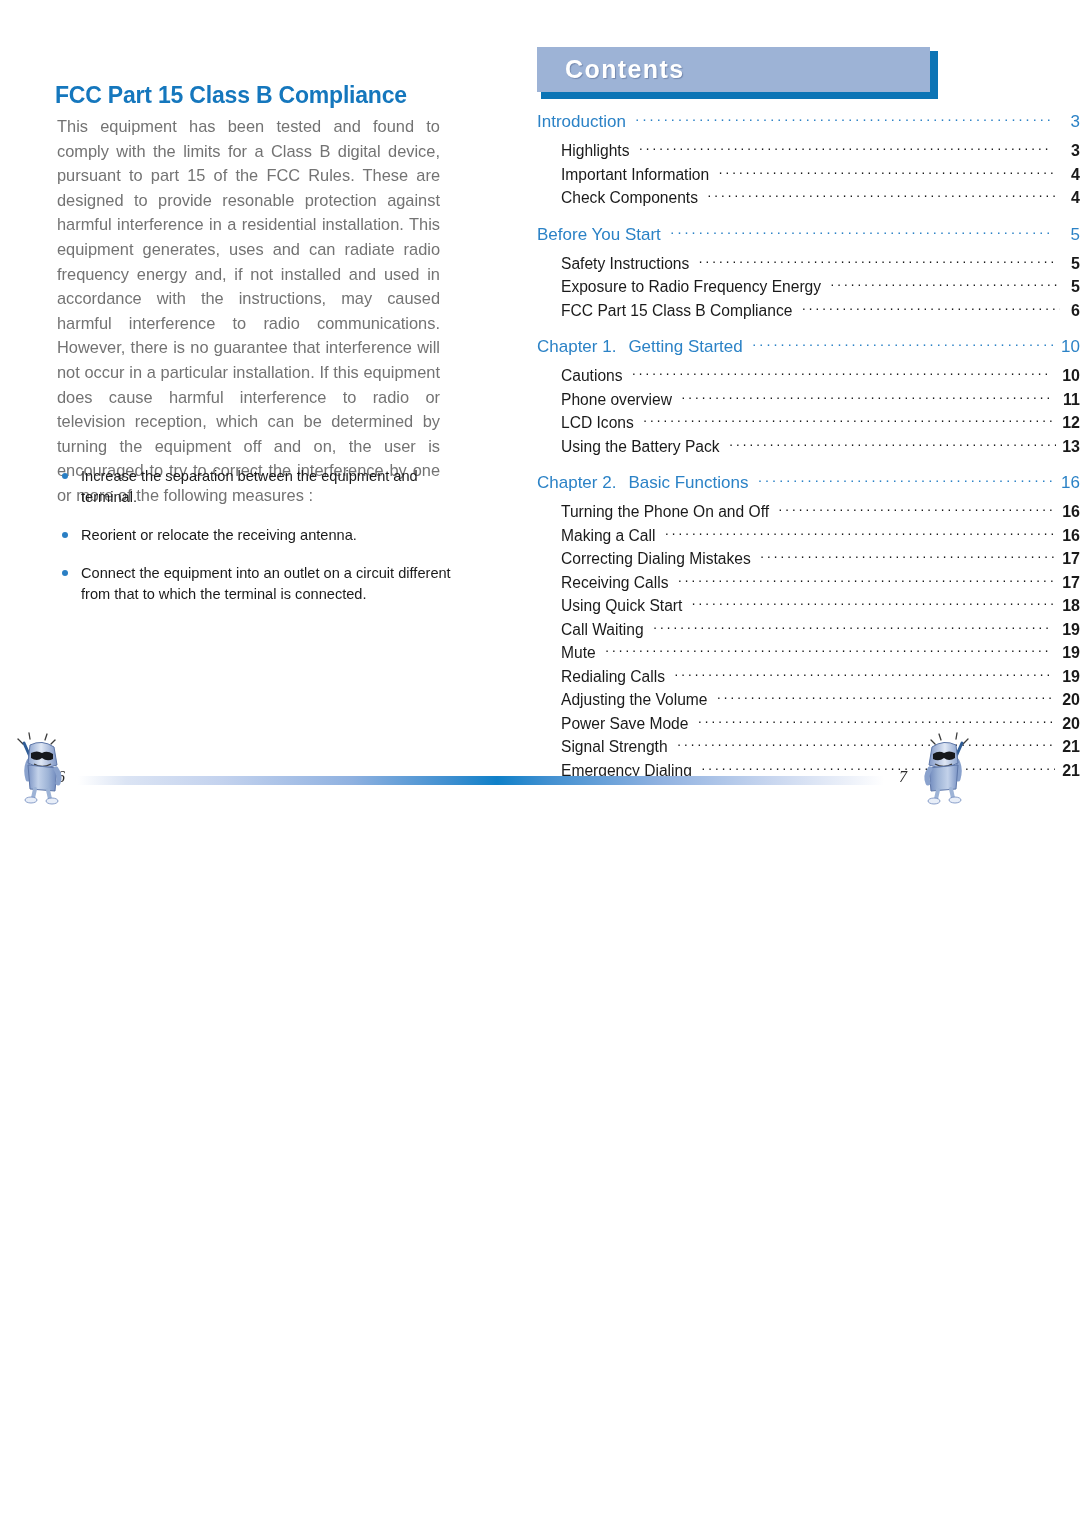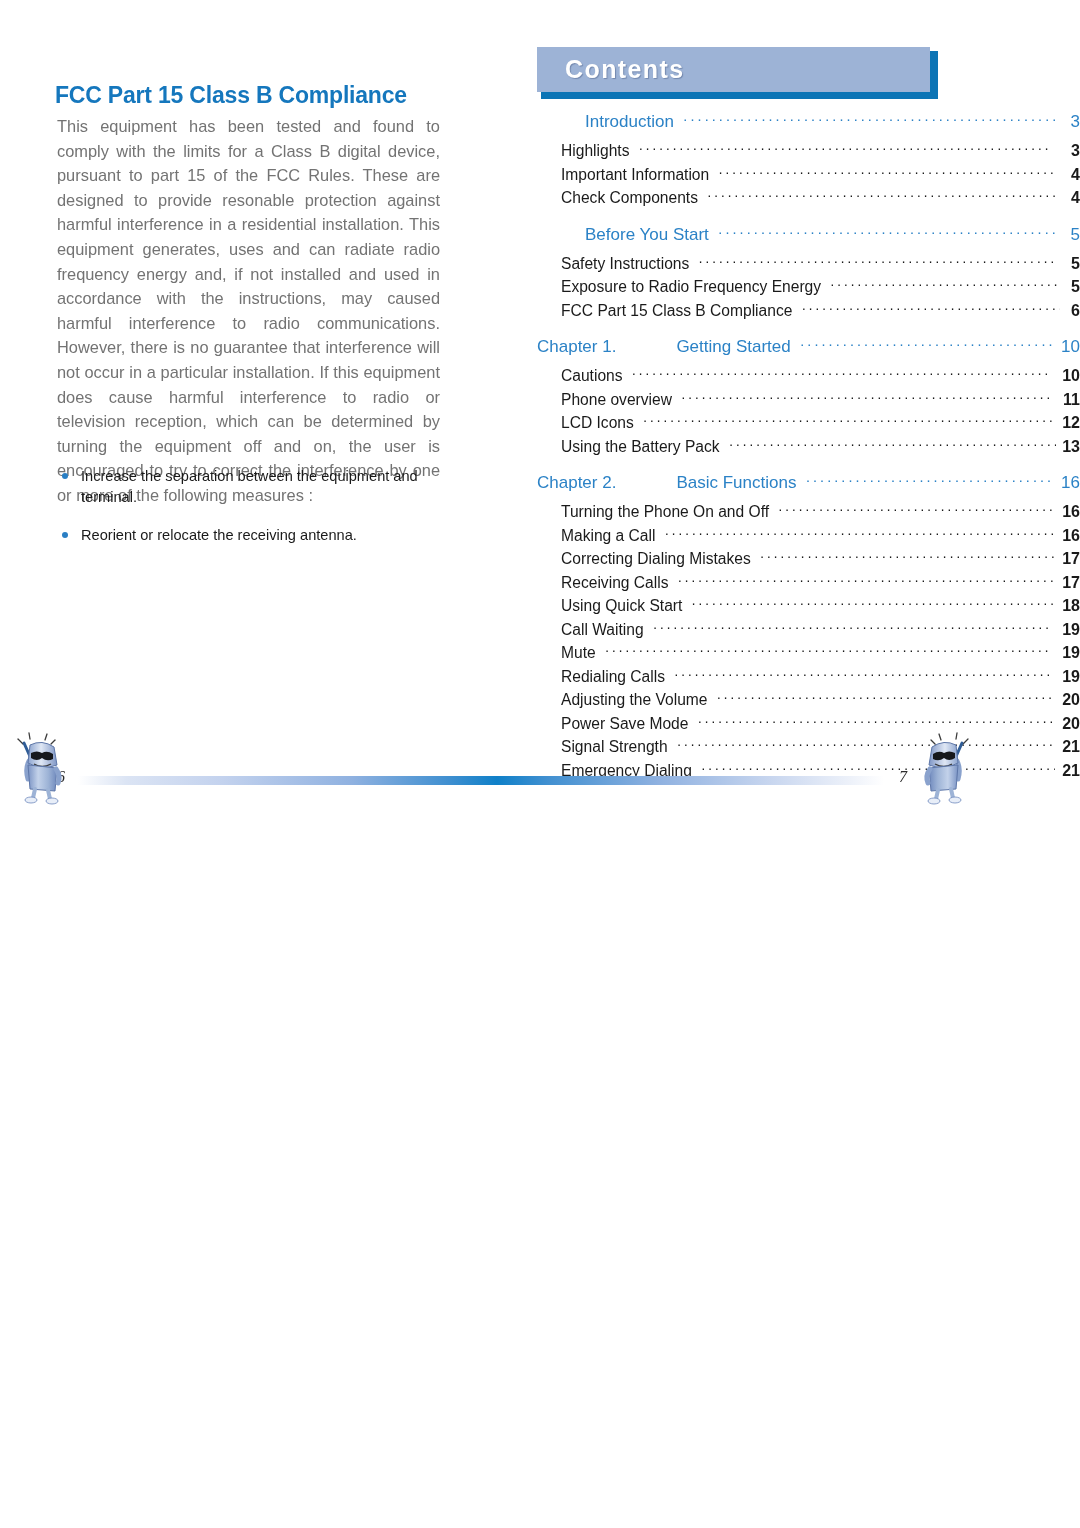--- a/index.html
+++ b/index.html
@@ -135,21 +135,21 @@
     align-items: baseline;
     white-space: nowrap;
   }
   .toc-head {
     padding-left: 37px;
     font-size: 17px;
     color: #2b82c6;
     height: 30px;
     align-items: baseline;
   }
-  .toc-head .label { padding-right: 9px; margin-left: 48px; }
+  .toc-head .label { padding-right: 9px; }
   .toc-head .leader {
     flex: 1 1 auto;
     overflow: hidden;
     font-size: 15px;
     color: #2b82c6;
     letter-spacing: 2.1px;
     position: relative;
     top: -3px;
   }
   .toc-head .pageno {
@@ -232,20 +232,24 @@
   <div id="fcc-body">This equipment has been tested and found to comply with the limits for a Class B digital device, pursuant to part 15 of the FCC Rules. These are designed to provide resonable protection against harmful interference in a residential installation. This equipment generates, uses and can radiate radio frequency energy and, if not installed and used in accordance with the instructions, may caused harmful interference to radio communications. However, there is no guarantee that interference will not occur in a particular installation. If this equipment does cause harmful interference to radio or television reception, which can be determined by turning the equipment off and on, the user is encouraged to try to correct the interference by one or more of the following measures :</div>
 
   <div id="fcc-bullets">
     <div class="bullet-row">
       <span class="bullet-dot"></span>
       <span>Increase the separation between the equipment and terminal.</span>
     </div>
     <div class="bullet-row">
       <span class="bullet-dot"></span>
       <span>Reorient or relocate the receiving antenna.</span>
+    </div>
+    <div class="bullet-row">
+      <span class="bullet-dot"></span>
+      <span>Connect the equipment into an outlet on a circuit different from that to which the terminal is connected.</span>
     </div>
   </div>
 </div>
 
 <div id="right-page">
 
   <div id="contents-banner">
     <div class="shadow-right"></div>
     <div class="shadow-bottom"></div>
     <div class="fill"></div>

